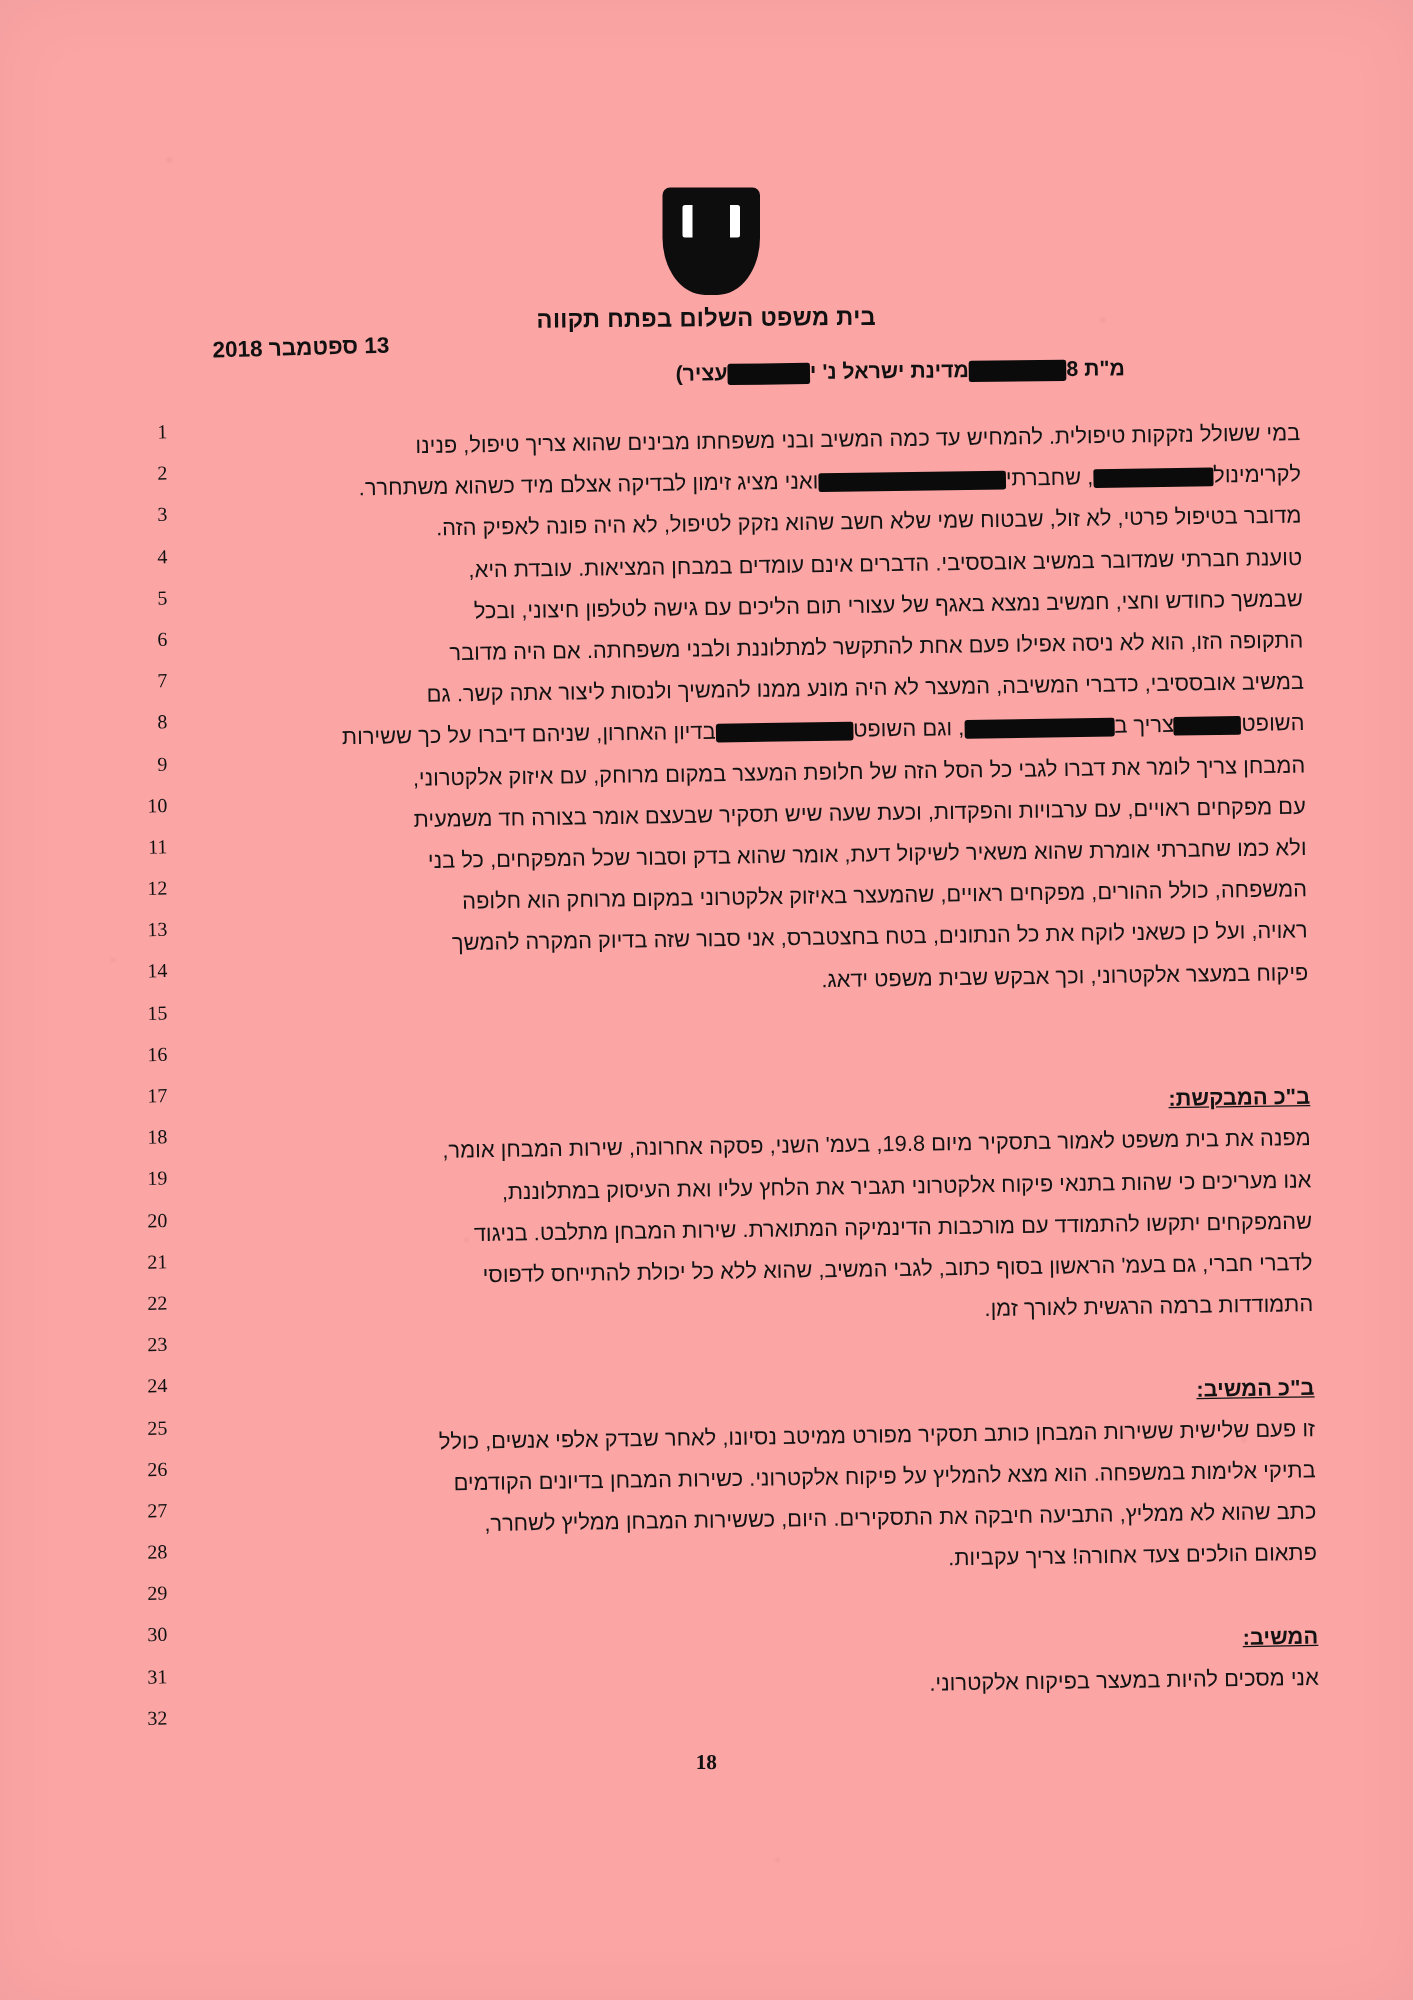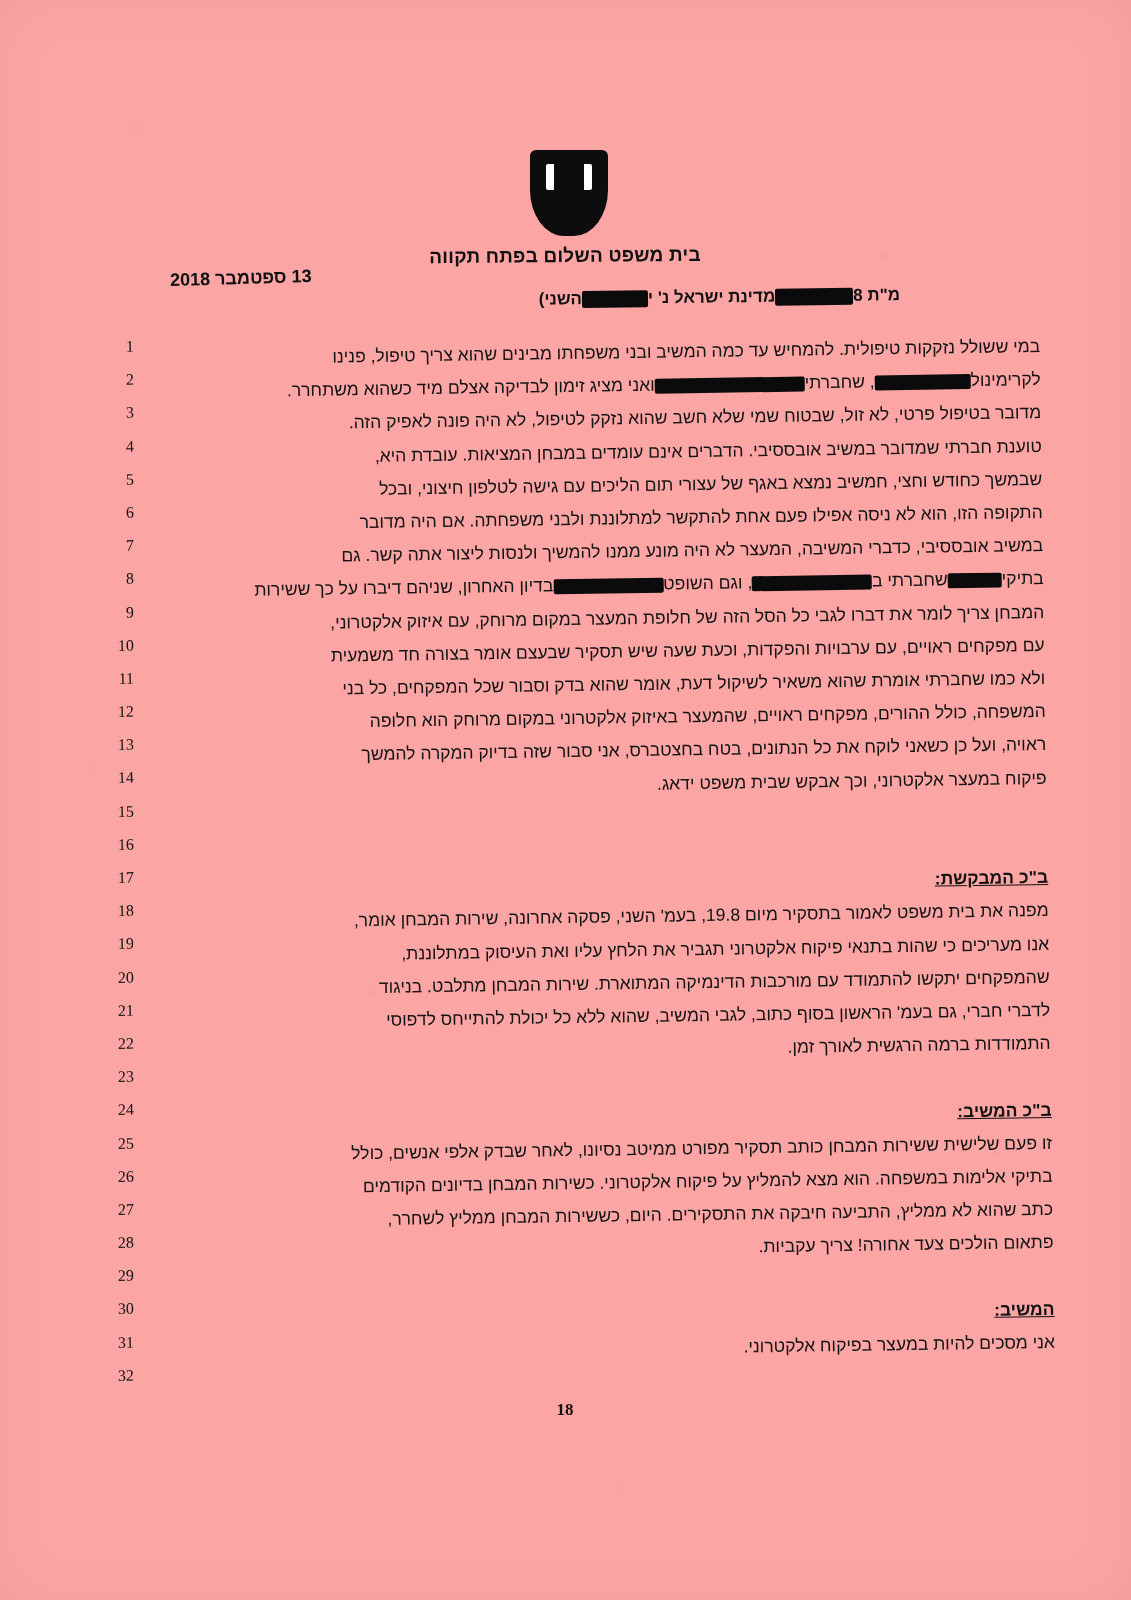--- a/index.html
+++ b/index.html
@@ -187,21 +187,21 @@
         <div class="notch"></div>
         <div class="notch2"></div>
       </div>
     </div>
 
     <div class="court-title">בית משפט השלום בפתח תקווה</div>
 
     <div class="date-line">13 ספטמבר 2018</div>
 
     <div class="case-line">
-      <span>מ"ת 8</span><span class="redact tall" style="width:78px;"></span><span>מדינת ישראל נ' י</span><span class="redact tall" style="width:66px;"></span><span>השני)</span>
+      <span>מ"ת 8</span><span class="redact tall" style="width:78px;"></span><span>מדינת ישראל נ' י</span><span class="redact tall" style="width:66px;"></span><span>עציר)</span>
     </div>
 
     <div class="linenums">
       <div>1</div>
       <div>2</div>
       <div>3</div>
       <div>4</div>
       <div>5</div>
       <div>6</div>
       <div>7</div>
@@ -239,21 +239,21 @@
         <span>לקרימינול</span><span class="redact" style="width:96px;"></span><span>, שחברתי</span><span class="redact" style="width:150px;"></span><span>ואני מציג זימון לבדיקה אצלם מיד כשהוא משתחרר.</span>
       </p>
 
       <p class="para">מדובר בטיפול פרטי, לא זול, שבטוח שמי שלא חשב שהוא נזקק לטיפול, לא היה פונה לאפיק הזה.</p>
       <p class="para">טוענת חברתי שמדובר במשיב אובססיבי. הדברים אינם עומדים במבחן המציאות. עובדת היא,</p>
       <p class="para">שבמשך כחודש וחצי, חמשיב נמצא באגף של עצורי תום הליכים עם גישה לטלפון חיצוני, ובכל</p>
       <p class="para">התקופה הזו, הוא לא ניסה אפילו פעם אחת להתקשר למתלוננת ולבני משפחתה. אם היה מדובר</p>
       <p class="para">במשיב אובססיבי, כדברי המשיבה, המעצר לא היה מונע ממנו להמשיך ולנסות ליצור אתה קשר. גם</p>
 
       <p class="para">
-        <span>בתיקי</span><span class="redact" style="width:54px;"></span><span>שחברתי ב</span><span class="redact" style="width:120px;"></span><span>, וגם השופט</span><span class="redact" style="width:110px;"></span><span>בדיון האחרון, שניהם דיברו על כך ששירות</span>
+        <span>השופט</span><span class="redact" style="width:54px;"></span><span>צריך ב</span><span class="redact" style="width:120px;"></span><span>, וגם השופט</span><span class="redact" style="width:110px;"></span><span>בדיון האחרון, שניהם דיברו על כך ששירות</span>
       </p>
 
       <p class="para">המבחן צריך לומר את דברו לגבי כל הסל הזה של חלופת המעצר במקום מרוחק, עם איזוק אלקטרוני,</p>
       <p class="para">עם מפקחים ראויים, עם ערבויות והפקדות, וכעת שעה שיש תסקיר שבעצם אומר בצורה חד משמעית</p>
       <p class="para">ולא כמו שחברתי אומרת שהוא משאיר לשיקול דעת, אומר שהוא בדק וסבור שכל המפקחים, כל בני</p>
       <p class="para">המשפחה, כולל ההורים, מפקחים ראויים, שהמעצר באיזוק אלקטרוני במקום מרוחק הוא חלופה</p>
       <p class="para">ראויה, ועל כן כשאני לוקח את כל הנתונים, בטח בחצטברס, אני סבור שזה בדיוק המקרה להמשך</p>
       <p class="para">פיקוח במעצר אלקטרוני, וכך אבקש שבית משפט ידאג.</p>
 
       <p class="blank"></p>

